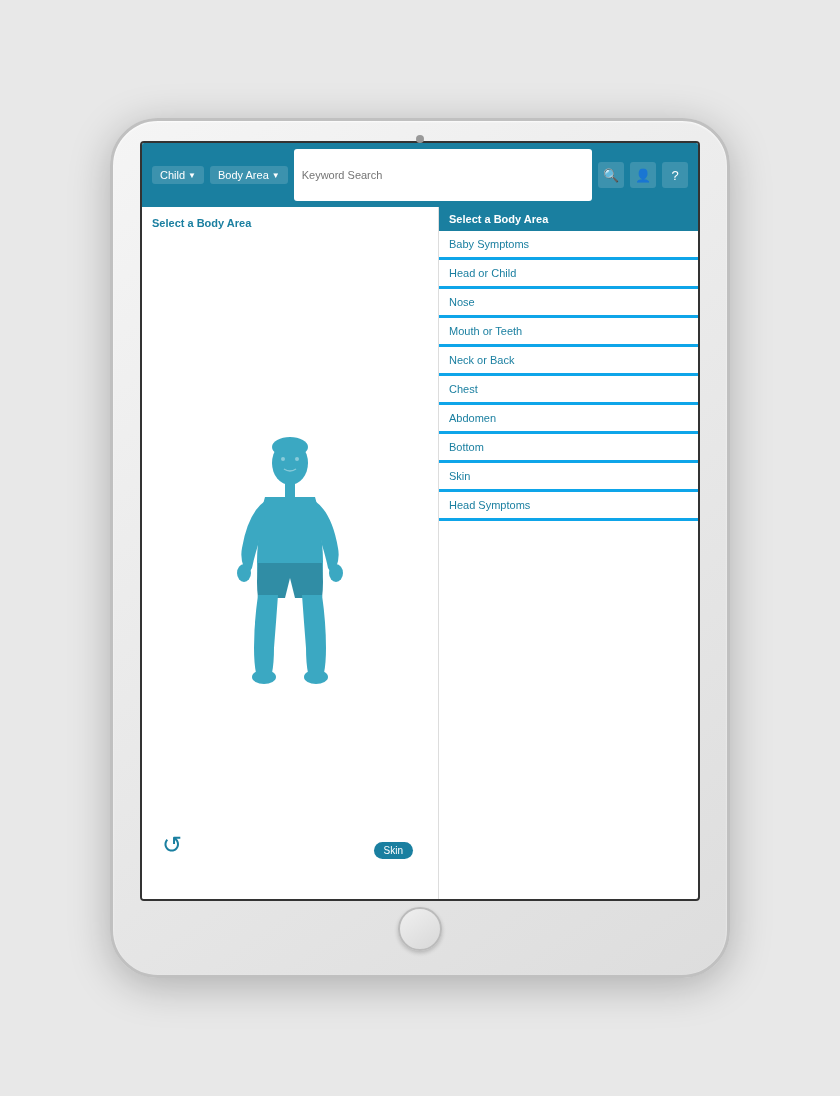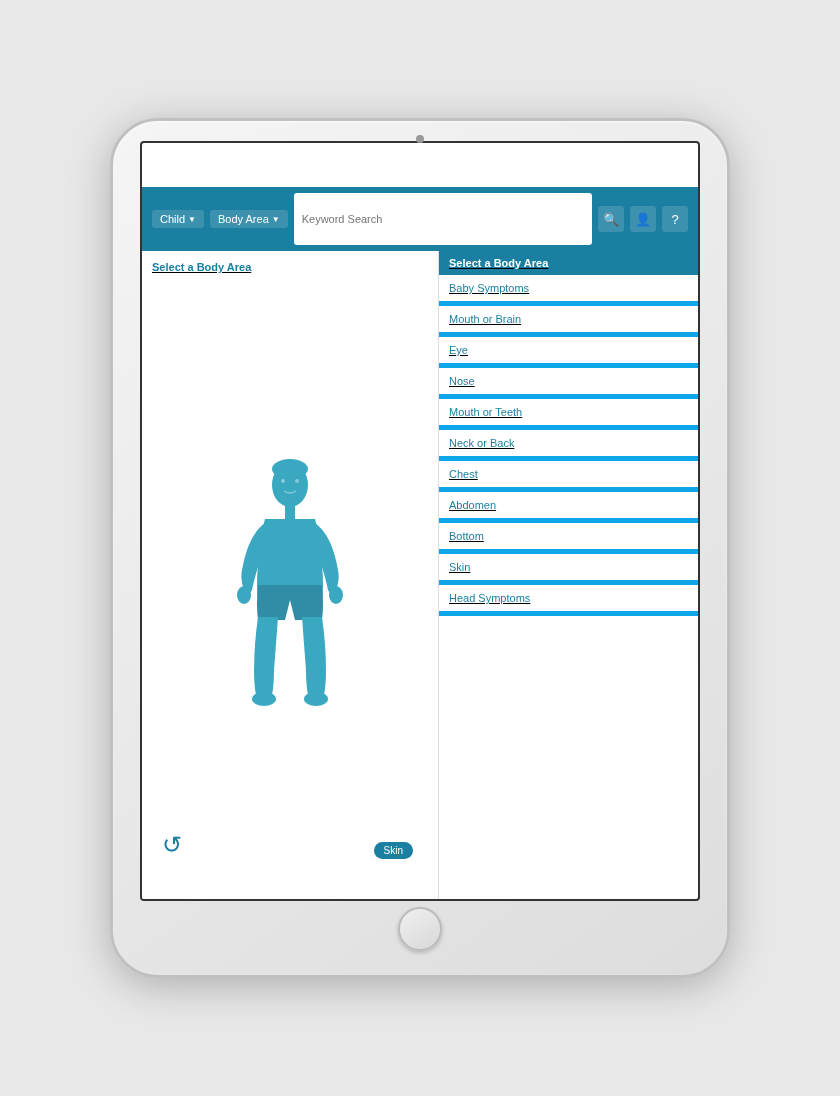--- a/index.html
+++ b/index.html
@@ -60,21 +60,20 @@
     }
 
     
     .app-header {
       background: #1a7fa0;
       padding: 6px 10px;
       display: flex;
       align-items: center;
       gap: 6px;
       flex-shrink: 0;
-      margin-top: 44px;
     }
 
     .header-btn {
       background: rgba(255,255,255,0.15);
       border: none;
       color: #fff;
       font-size: 11px;
       padding: 3px 8px;
       border-radius: 3px;
       cursor: pointer;
@@ -109,21 +108,20 @@
       display: flex;
       align-items: center;
       justify-content: center;
       font-size: 13px;
     }
 
     .app-body {
       display: flex;
       flex: 1;
       overflow: hidden;
-      text-decoration: underline;
     }
 
     .body-panel {
       flex: 1;
       background: #fff;
       padding: 10px;
       position: relative;
       display: flex;
       flex-direction: column;
     }
@@ -190,21 +188,21 @@
 
     .symptoms-list {
       overflow-y: auto;
       flex: 1;
     }
 
     .symptom-item {
       padding: 7px 10px;
       font-size: 11px;
       color: #1a7fa0;
-      border-bottom: 5px solid #0ea5e9;
+      border-bottom: 3px solid #0ea5e9;
       cursor: pointer;
     }
 
     .symptoms-list::-webkit-scrollbar {
       width: 4px;
     }
     .symptoms-list::-webkit-scrollbar-track {
       background: #f1f1f1;
     }
     .symptoms-list::-webkit-scrollbar-thumb {
@@ -282,22 +280,21 @@
           <div class="rotate-btn">↺</div>
           <button class="skin-btn">Skin</button>
         </div>
       </div>
 
       <div class="symptoms-panel">
         <div class="symptoms-header">Select a Body Area</div>
         <div class="symptoms-list">
 
         <div class="symptom-item">Baby Symptoms</div>
-            <div class="symptom-item">Mouth or Brain</div>
-            <div class="symptom-item">Eye</div>
+            <div class="symptom-item">Head or Child</div>
             <div class="symptom-item">Nose</div>
             <div class="symptom-item">Mouth or Teeth</div>
             <div class="symptom-item">Neck or Back</div>
             <div class="symptom-item">Chest</div>
             <div class="symptom-item">Abdomen</div>
             <div class="symptom-item">Bottom</div>
             <div class="symptom-item">Skin</div>
             <div class="symptom-item">Head Symptoms</div>
           </div>
       </div>

